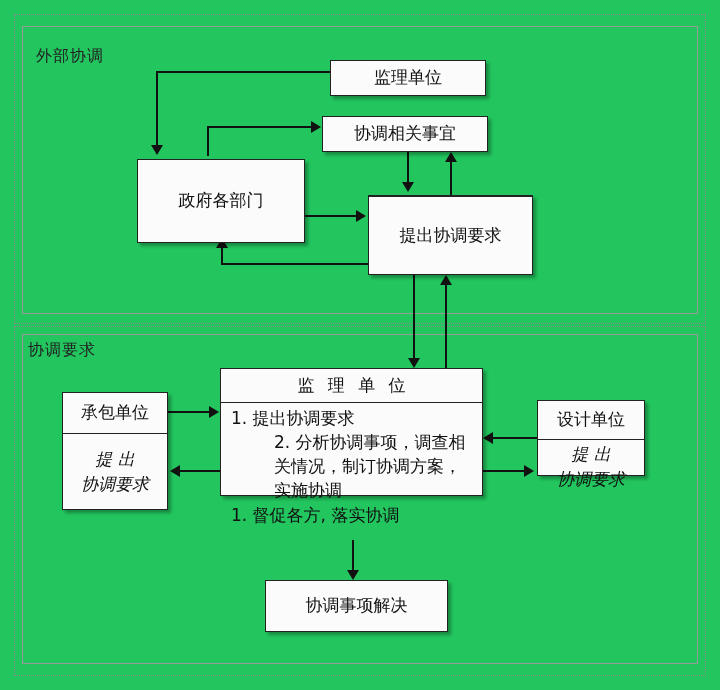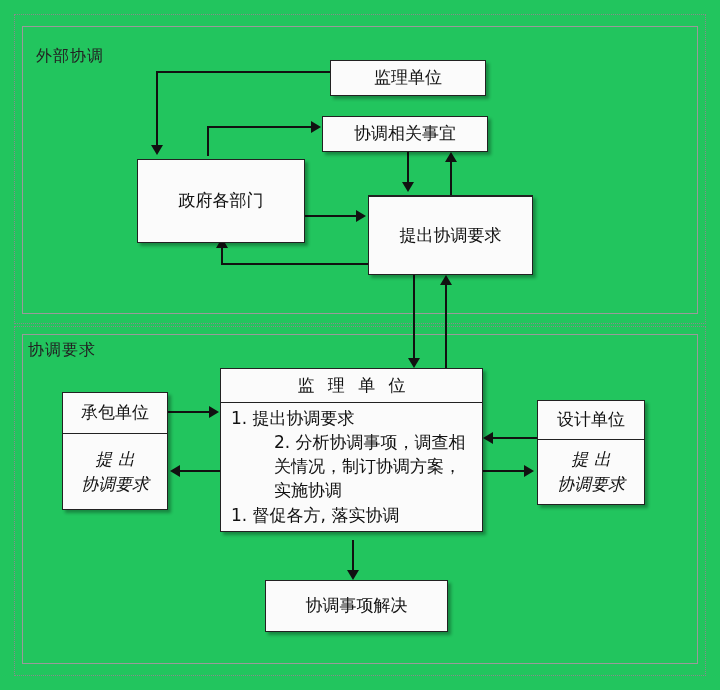--- a/index.html
+++ b/index.html
@@ -153,29 +153,29 @@
   <div class="arw up" style="left:440px; top:275px;"></div>
 
   <div class="box" style="left:62px; top:392px; width:106px; height:118px;">
     <div class="cell" style="flex:0 0 40px;">承包单位</div>
     <div class="cell divider-top stack">
       <span class="wide">提 出</span>
       <span>协调要求</span>
     </div>
   </div>
 
-  <div class="box" style="left:537px; top:400px; width:108px; height:105px;">
+  <div class="box" style="left:537px; top:400px; width:108px; height:76px;">
     <div class="cell" style="flex:0 0 38px;">设计单位</div>
     <div class="cell divider-top stack">
       <span class="wide">提 出</span>
       <span>协调要求</span>
     </div>
   </div>
 
-  <div class="box listbox" style="left:220px; top:368px; width:263px; height:164px;">
+  <div class="box listbox" style="left:220px; top:368px; width:263px; height:128px;">
     <div class="cell wide" style="flex:0 0 33px;">监 理 单 位</div>
     <div class="cell divider-top listbody">
       <div class="li">1. 提出协调要求</div>
       <div class="li wrap">2. 分析协调事项，调查相关情况，制订协调方案，实施协调</div>
       <div class="li">1. 督促各方, 落实协调</div>
     </div>
   </div>
 
   <div class="box" style="left:265px; top:580px; width:183px; height:52px;">
     <div class="cell">协调事项解决</div>

